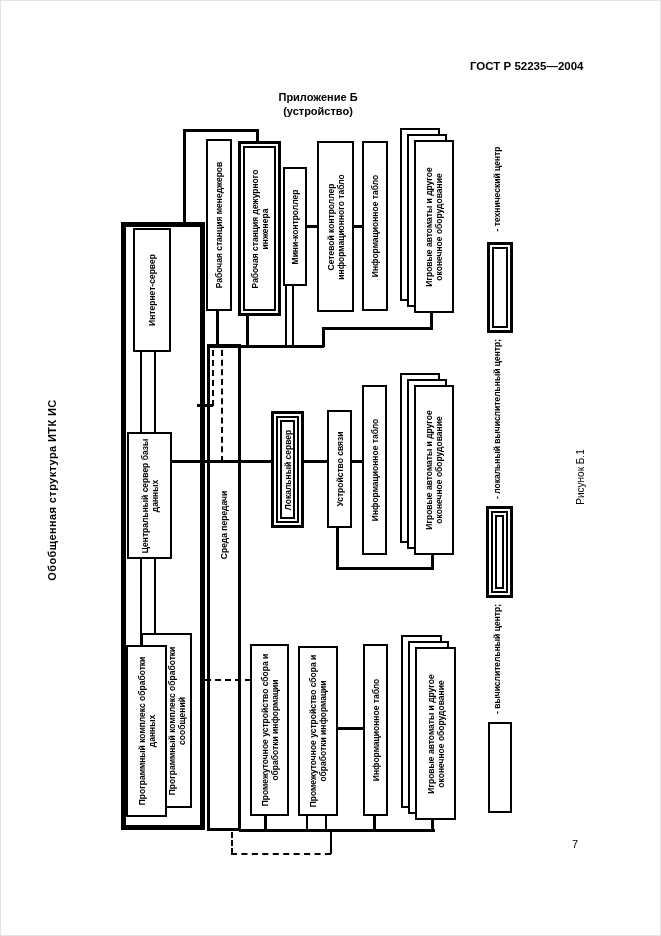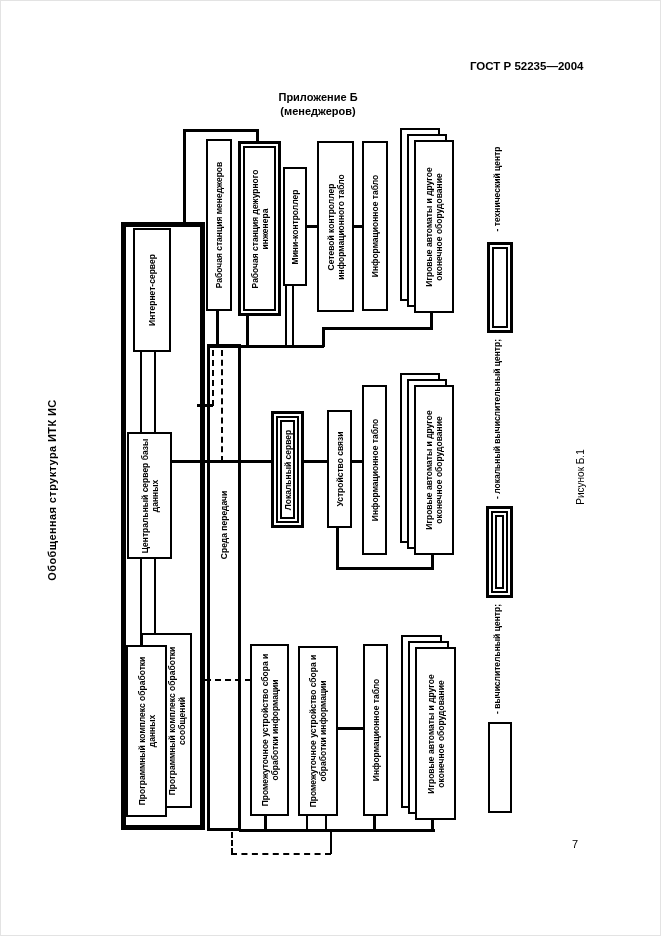--- a/index.html
+++ b/index.html
@@ -31,21 +31,21 @@
   .dh{position:absolute;height:0;border-top:2px dashed #000;}
 </style>
 </head>
 <body>
 
 <div class="page">
 
   <div class="gost">ГОСТ Р 52235—2004</div>
   <div class="appendix">
     <div>Приложение Б</div>
-    <div>(менеджеров)</div>
+    <div>(устройство)</div>
   </div>
   <div class="vpoint side-title" style="left:52px;top:490px">
       <span>Обобщенная структура ИТК ИС</span>
     </div>
   <div class="vpoint fig-caption" style="left:580px;top:477px">
       <span>Рисунок Б.1</span>
     </div>
   <div class="pagenum">7</div>
 
   <div class="box thick" style="left:121px;top:222px;width:84px;height:608px"></div>

